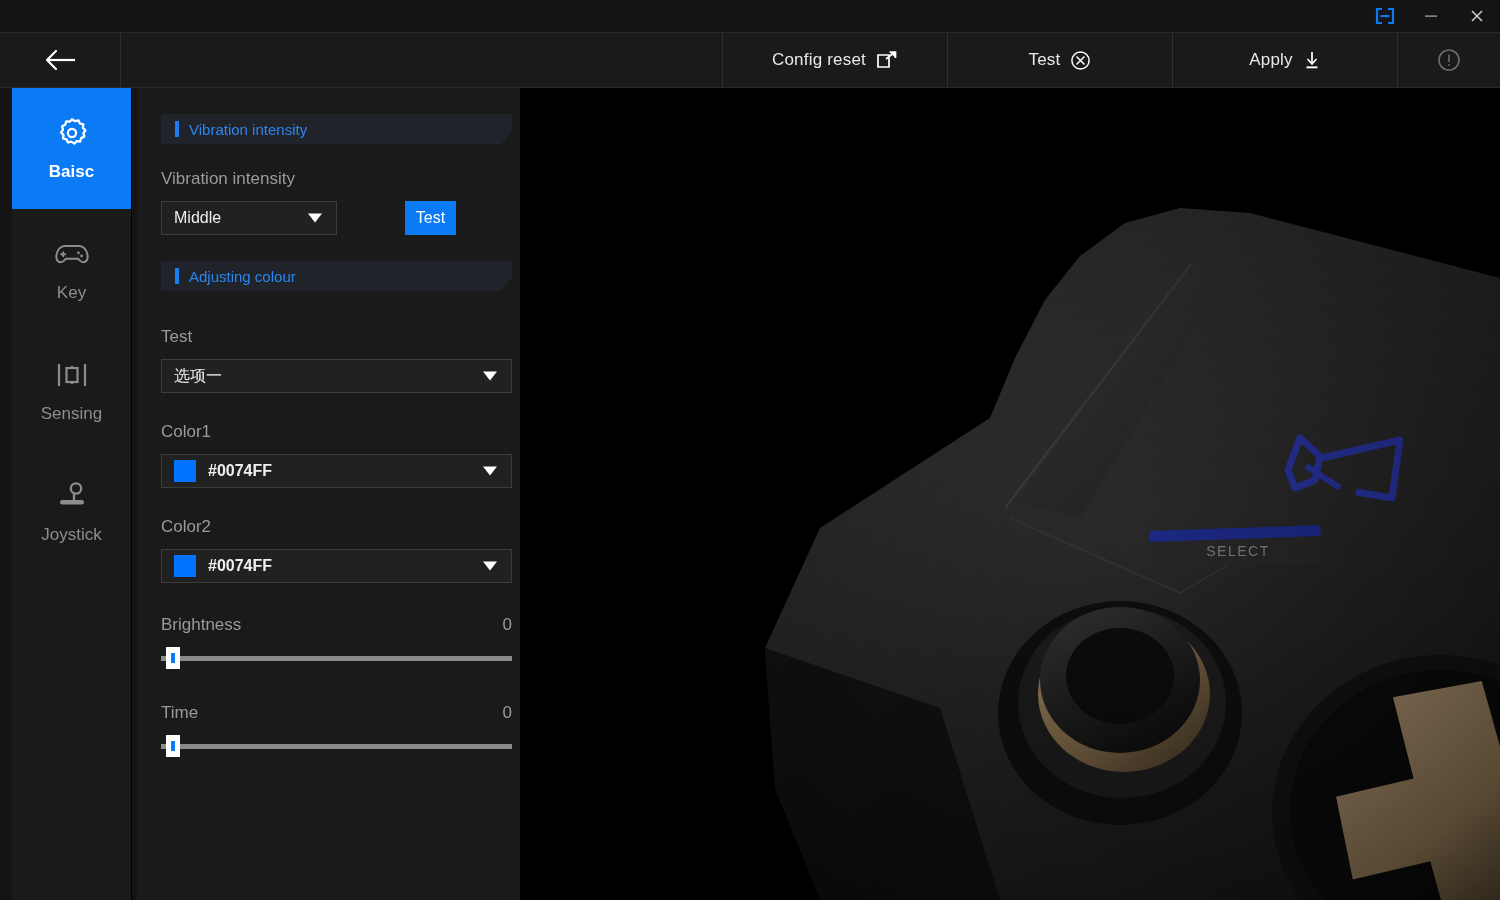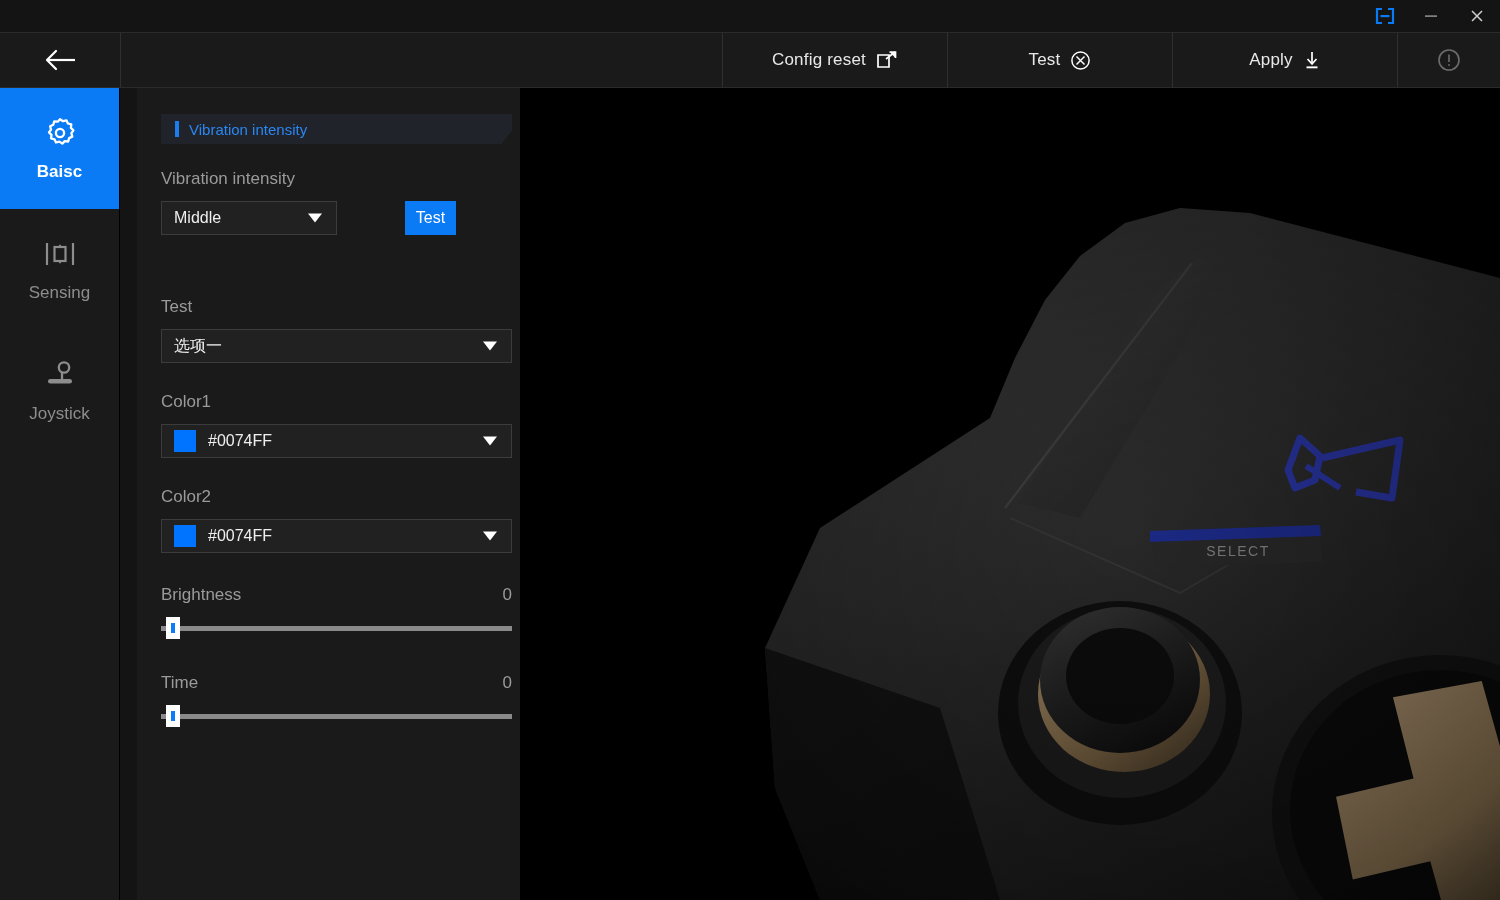--- a/index.html
+++ b/index.html
@@ -61,21 +61,21 @@
   }
   .tb-item .lbl { letter-spacing: .2px; }
   .tb-info {
     flex: 1;
     display: flex; align-items: center; justify-content: center;
     cursor: pointer;
   }
 
   
   .sidebar {
-    position: absolute; top: 88px; left: 0;
+    position: absolute; top: 88px; left: 12px;
     width: 120px; height: 812px;
     background: #1a1a1a;
     border-right: 1px solid #000;
     box-sizing: border-box;
   }
   .side-item {
     height: 121px;
     display: flex; flex-direction: column;
     align-items: center; justify-content: center;
     gap: 12px;
@@ -147,21 +147,21 @@
     border-right: 7px solid transparent;
     border-top: 9px solid #ffffff;
   }
   .select.w-narrow { width: 176px; }
   .select.w-wide { width: 351px; }
   .swatch {
     width: 22px; height: 22px;
     margin-left: 12px;
     background: #0a7cf7;
   }
-  .select .cv { margin-left: 12px; }
+  .select .cv { margin-left: 12px; font-weight: bold; }
 
   .btn-test {
     width: 51px; height: 34px;
     background: #0b7bf5;
     color: #fff;
     font-size: 16px;
     display: flex; align-items: center; justify-content: center;
     margin-left: 68px;
     cursor: pointer;
   }
@@ -281,20 +281,31 @@
     <div class="side-item active">
       <span class="si-icon">
         <svg width="34" height="34" viewBox="0 0 34 34">
           <path d="M17 3.2 l3.0 2.0 3.4 -0.9 1.5 3.2 3.4 0.9 -0.4 3.5 2.5 2.4 -2.0 2.9 0.9 3.4 -3.2 1.5 -0.9 3.4 -3.5 -0.4 -2.4 2.5 -2.9 -2.0 -3.4 0.9 -1.5 -3.2 -3.4 -0.9 0.4 -3.5 -2.5 -2.4 2.0 -2.9 -0.9 -3.4 3.2 -1.5 0.9 -3.4 3.5 0.4 z" fill="none" stroke="#ffffff" stroke-width="2.3" stroke-linejoin="round"></path>
           <circle cx="17" cy="17" r="4.1" fill="none" stroke="#ffffff" stroke-width="2.3"></circle>
         </svg>
       </span>
       <span>Baisc</span>
     </div>
 
+    <div class="side-item">
+      <span class="si-icon">
+        <svg width="36" height="26" viewBox="0 0 36 26">
+          <path d="M11 5 H25 c4.5 0 8 4 8.6 9.5 c0.4 4 -1.4 6.8 -4.2 6.8 c-2.6 0 -3.8 -2.4 -5.6 -3.6 H12.2 c-1.8 1.2 -3 3.6 -5.6 3.6 c-2.8 0 -4.6 -2.8 -4.2 -6.8 C3 9 6.5 5 11 5 z" fill="none" stroke="#8d8d8d" stroke-width="2"></path>
+          <path d="M9.2 11.2 V15.2 M7.2 13.2 H11.2" stroke="#8d8d8d" stroke-width="1.9" fill="none" stroke-linecap="round"></path>
+          <circle cx="24.5" cy="11.8" r="1.4" fill="#8d8d8d"></circle>
+          <circle cx="27.6" cy="15" r="1.4" fill="#8d8d8d"></circle>
+        </svg>
+      </span>
+      <span>Key</span>
+    </div>
 
     <div class="side-item">
       <span class="si-icon">
         <svg width="34" height="30" viewBox="0 0 34 30">
           <path d="M4 4 V26" stroke="#8d8d8d" stroke-width="2.2"></path>
           <path d="M30 4 V26" stroke="#8d8d8d" stroke-width="2.2"></path>
           <rect x="11.5" y="8" width="11" height="14" fill="none" stroke="#8d8d8d" stroke-width="2.2"></rect>
           <path d="M17 5.2 L14.6 8.4 H19.4 Z" fill="#8d8d8d"></path>
           <path d="M17 24.8 L14.6 21.6 H19.4 Z" fill="#8d8d8d"></path>
         </svg>
@@ -330,20 +341,24 @@
       <div class="select w-narrow">
         <span class="sv">Middle</span>
         <span class="caret"></span>
       </div>
       <div class="btn-test">
         <span>Test</span>
       </div>
     </div>
 
     <div style="height:26px"></div>
+    <div class="sec-head">
+      <span class="sec-bar"></span>
+      <span class="sec-title">Adjusting colour</span>
+    </div>
 
     <div style="height:36px"></div>
     <div class="field-label">Test</div>
     <div style="height:12px"></div>
     <div class="row">
       <div class="select w-wide">
         <span class="sv">选项一</span>
         <span class="caret"></span>
       </div>
     </div>

